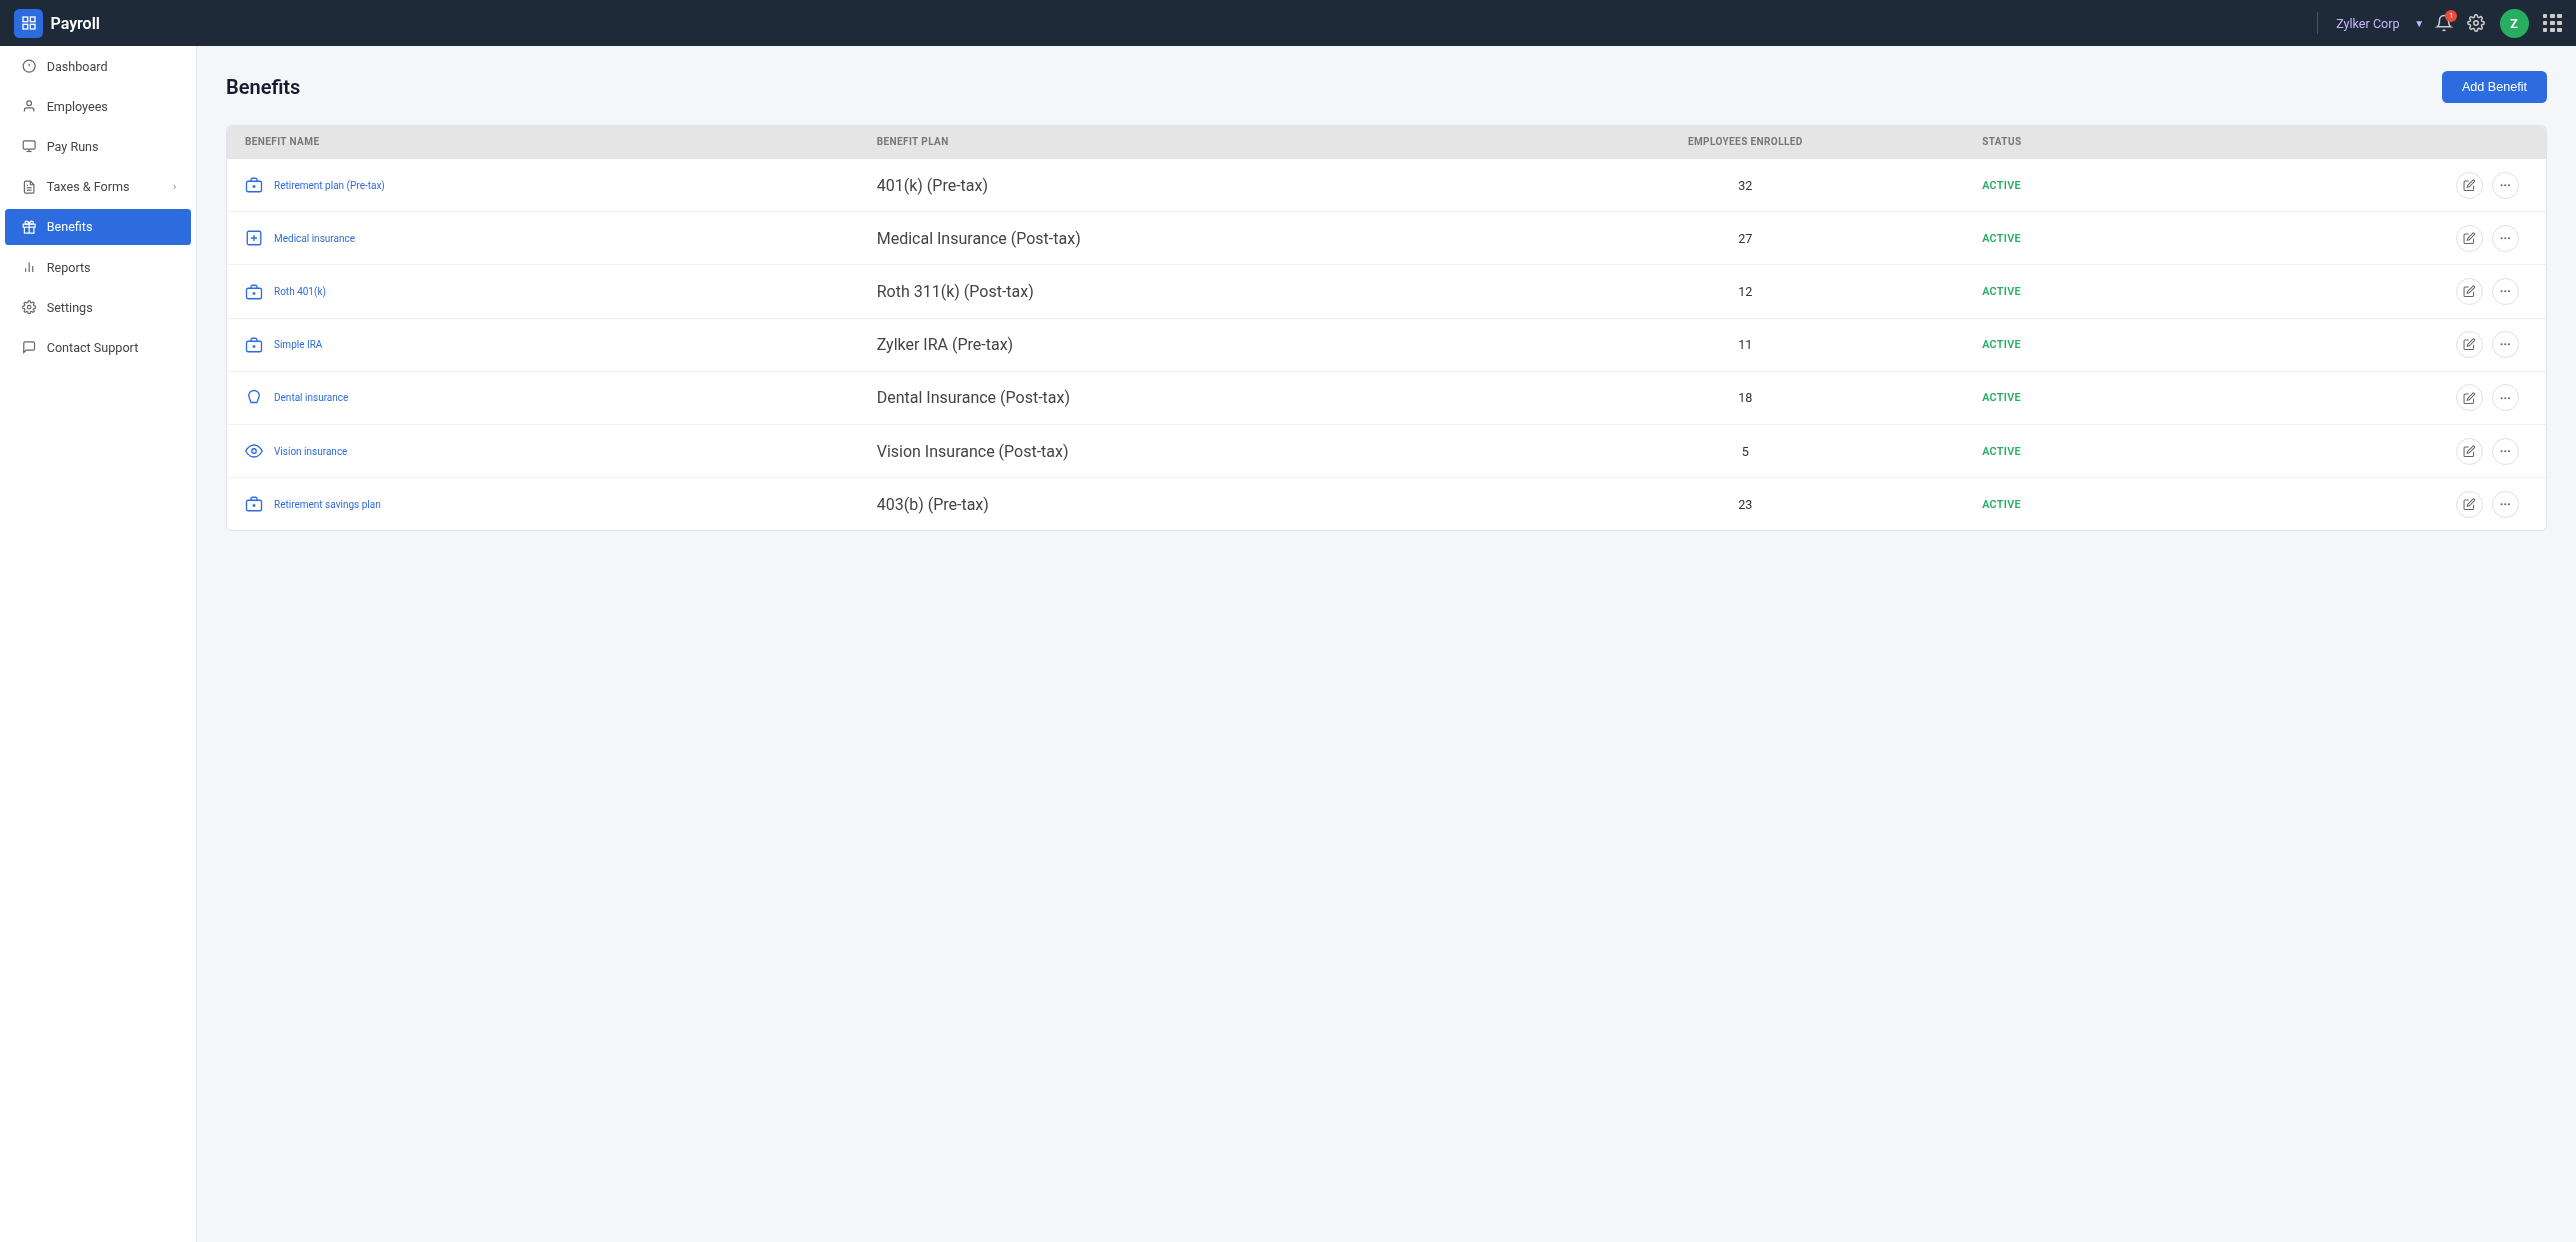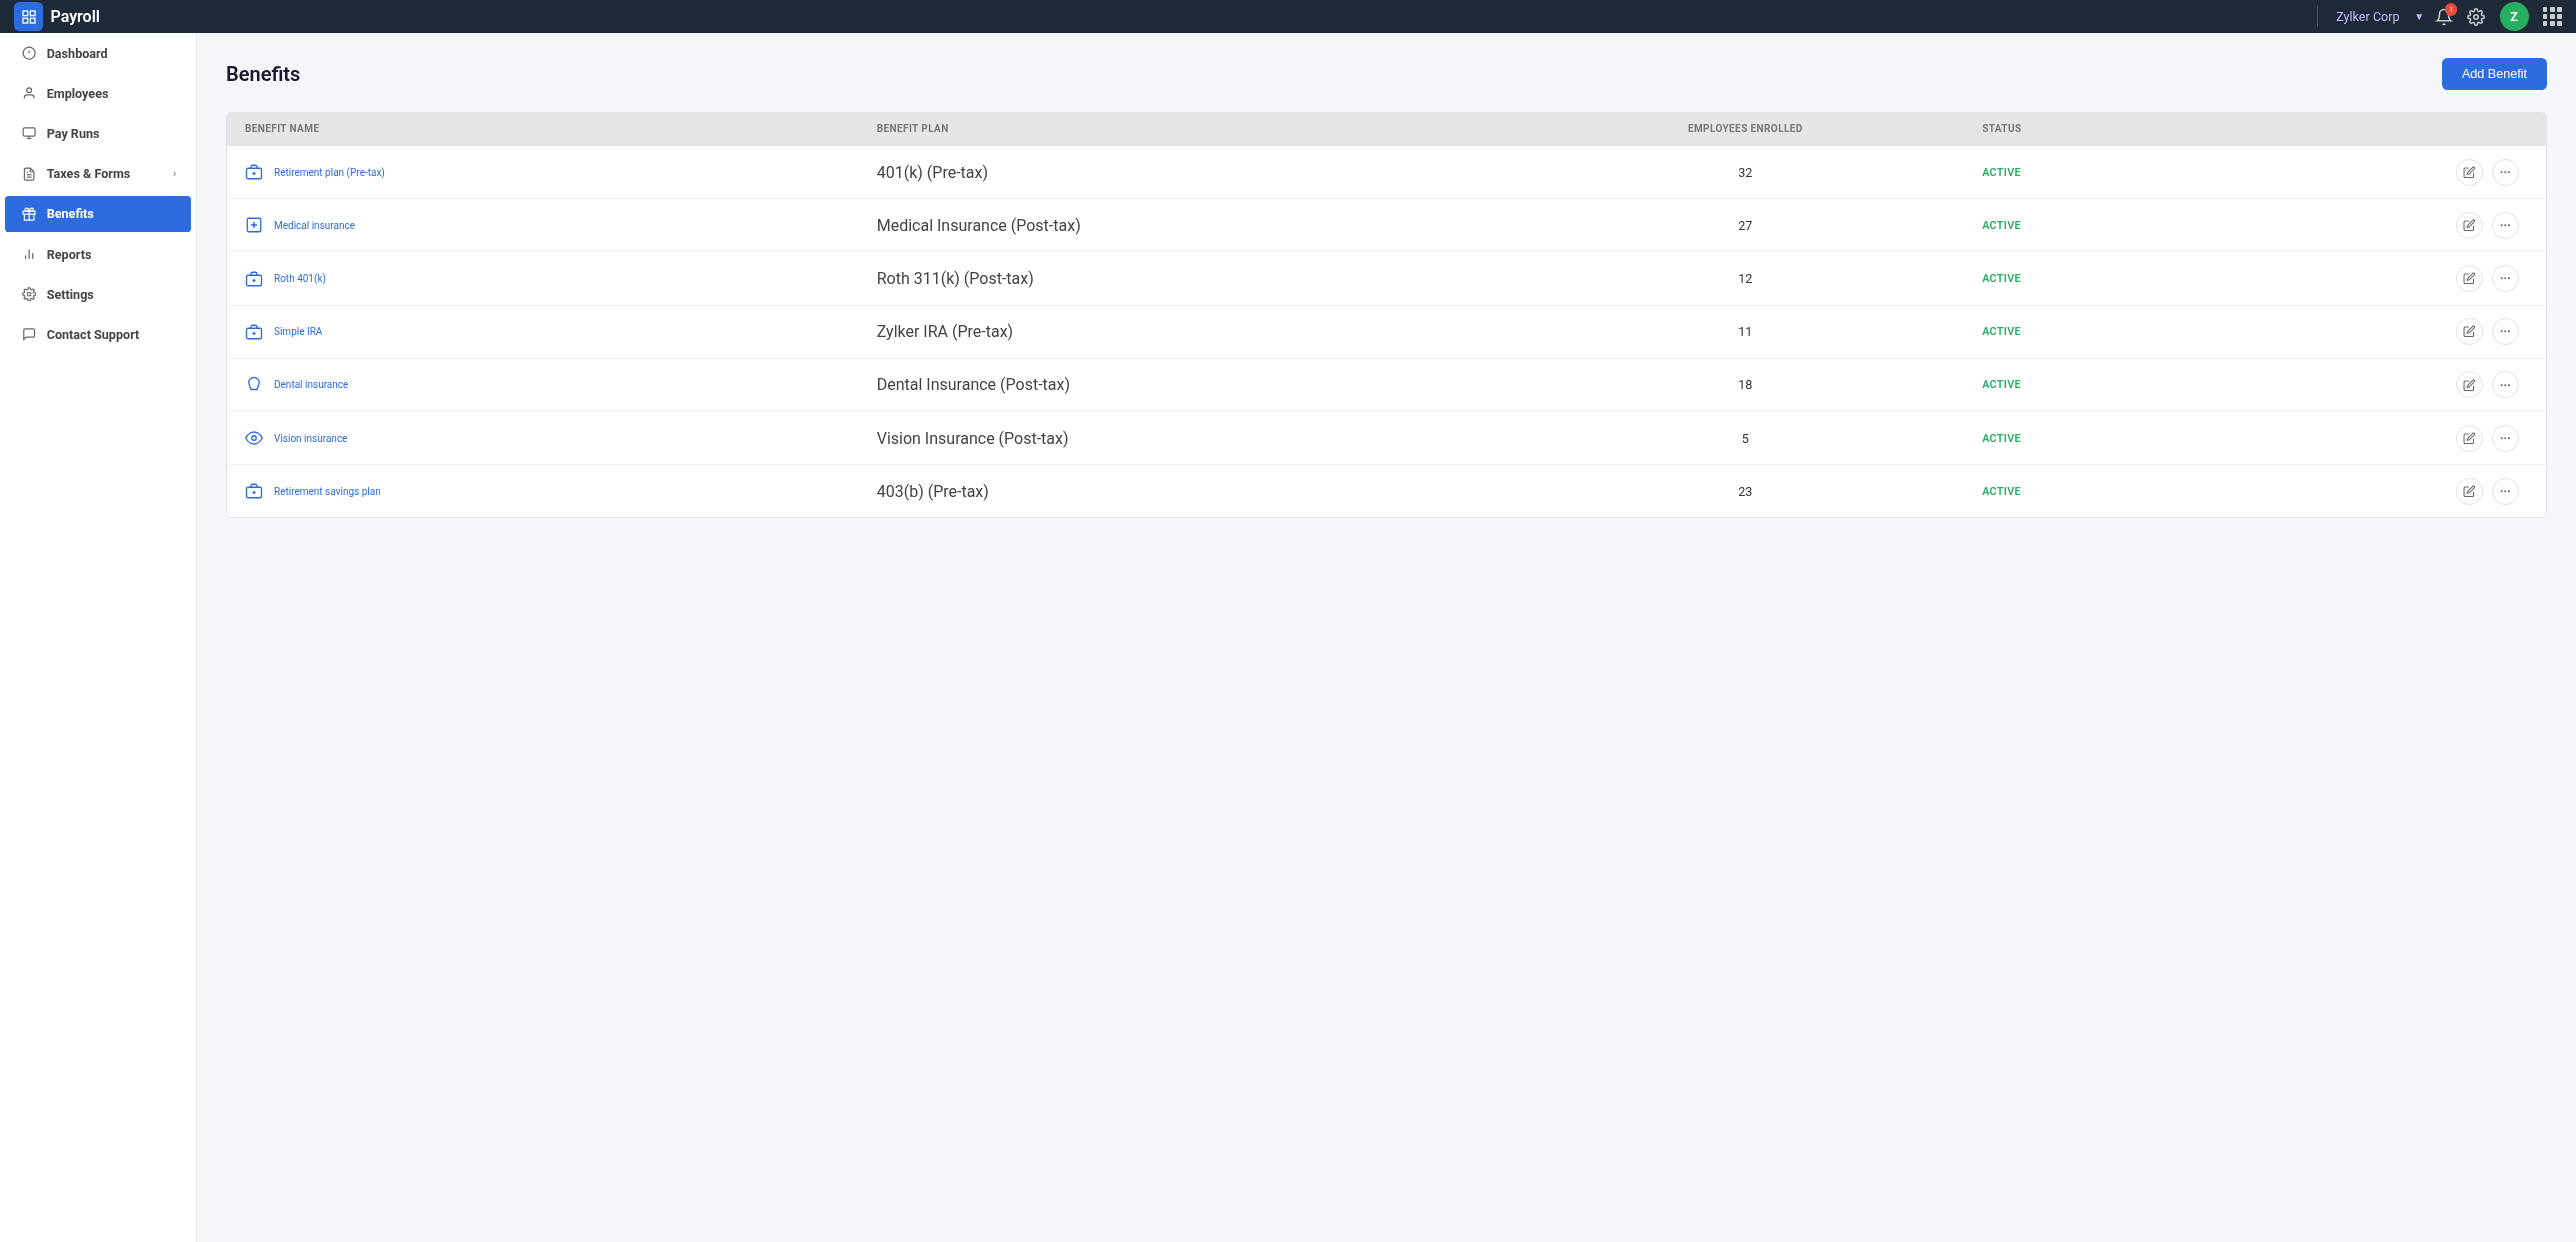--- a/index.html
+++ b/index.html
@@ -1,21 +1,21 @@
 <!DOCTYPE html>
 <html style="font-size:14.3px"><head>
   <meta charset="utf-8">
   <style>
     * { box-sizing: border-box; margin: 0; padding: 0; }
     body { font-family: -apple-system, BlinkMacSystemFont, 'Segoe UI', Roboto, sans-serif; background: #f5f6fa; display: flex; flex-direction: column; height: 100vh; overflow: hidden; }
 
     
     .topnav {
       background: #1e2a38;
-      height: 33px;
+      height: 46px;
       display: flex;
       align-items: center;
       padding: 0 14.3px;
       flex-shrink: 0;
       gap: 10.8px;
     }
     .topnav-logo {
       display: flex;
       align-items: center;
       gap: 7.2px;
@@ -109,21 +109,20 @@
 
     
     .sidebar {
       width: 197px;
       background: #fff;
       border-right: 0.9px solid #e8eaf0;
       display: flex;
       flex-direction: column;
       flex-shrink: 0;
       overflow-y: auto;
-      font-weight: bold;
     }
     .sidebar-item {
       display: flex;
       align-items: center;
       gap: 9px;
       padding: 10.8px 14.3px;
       color: #444;
       font-size: 12.6px;
       cursor: pointer;
       border-radius: 3.6px;

